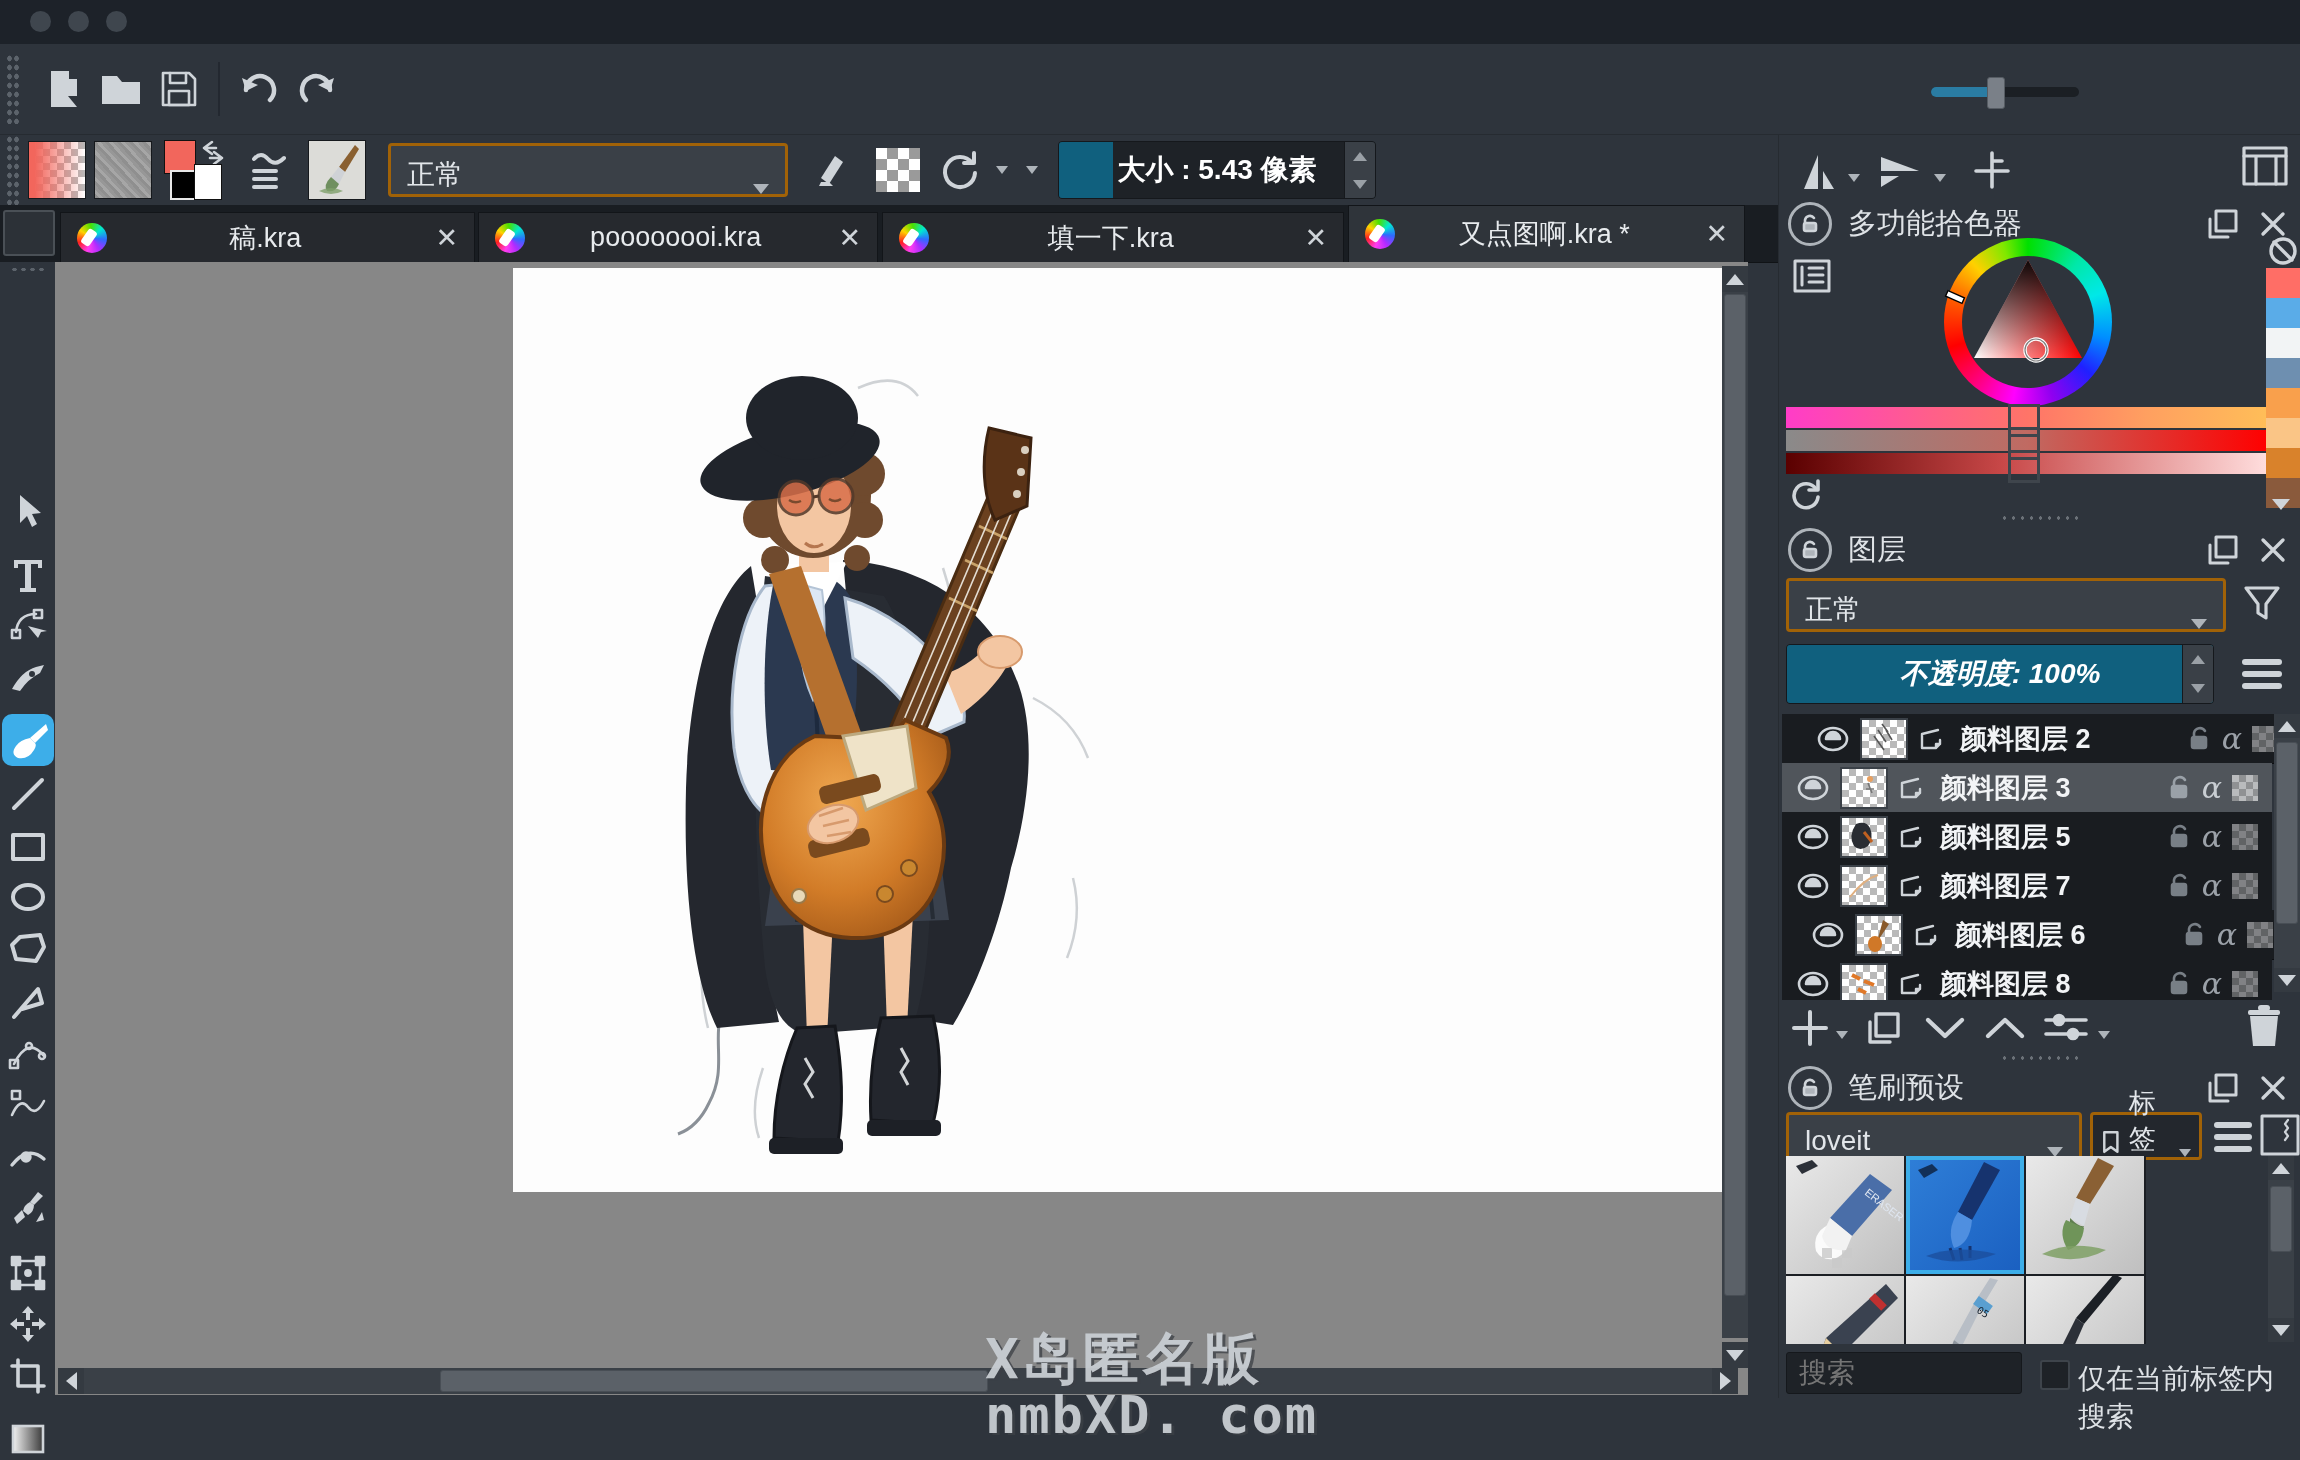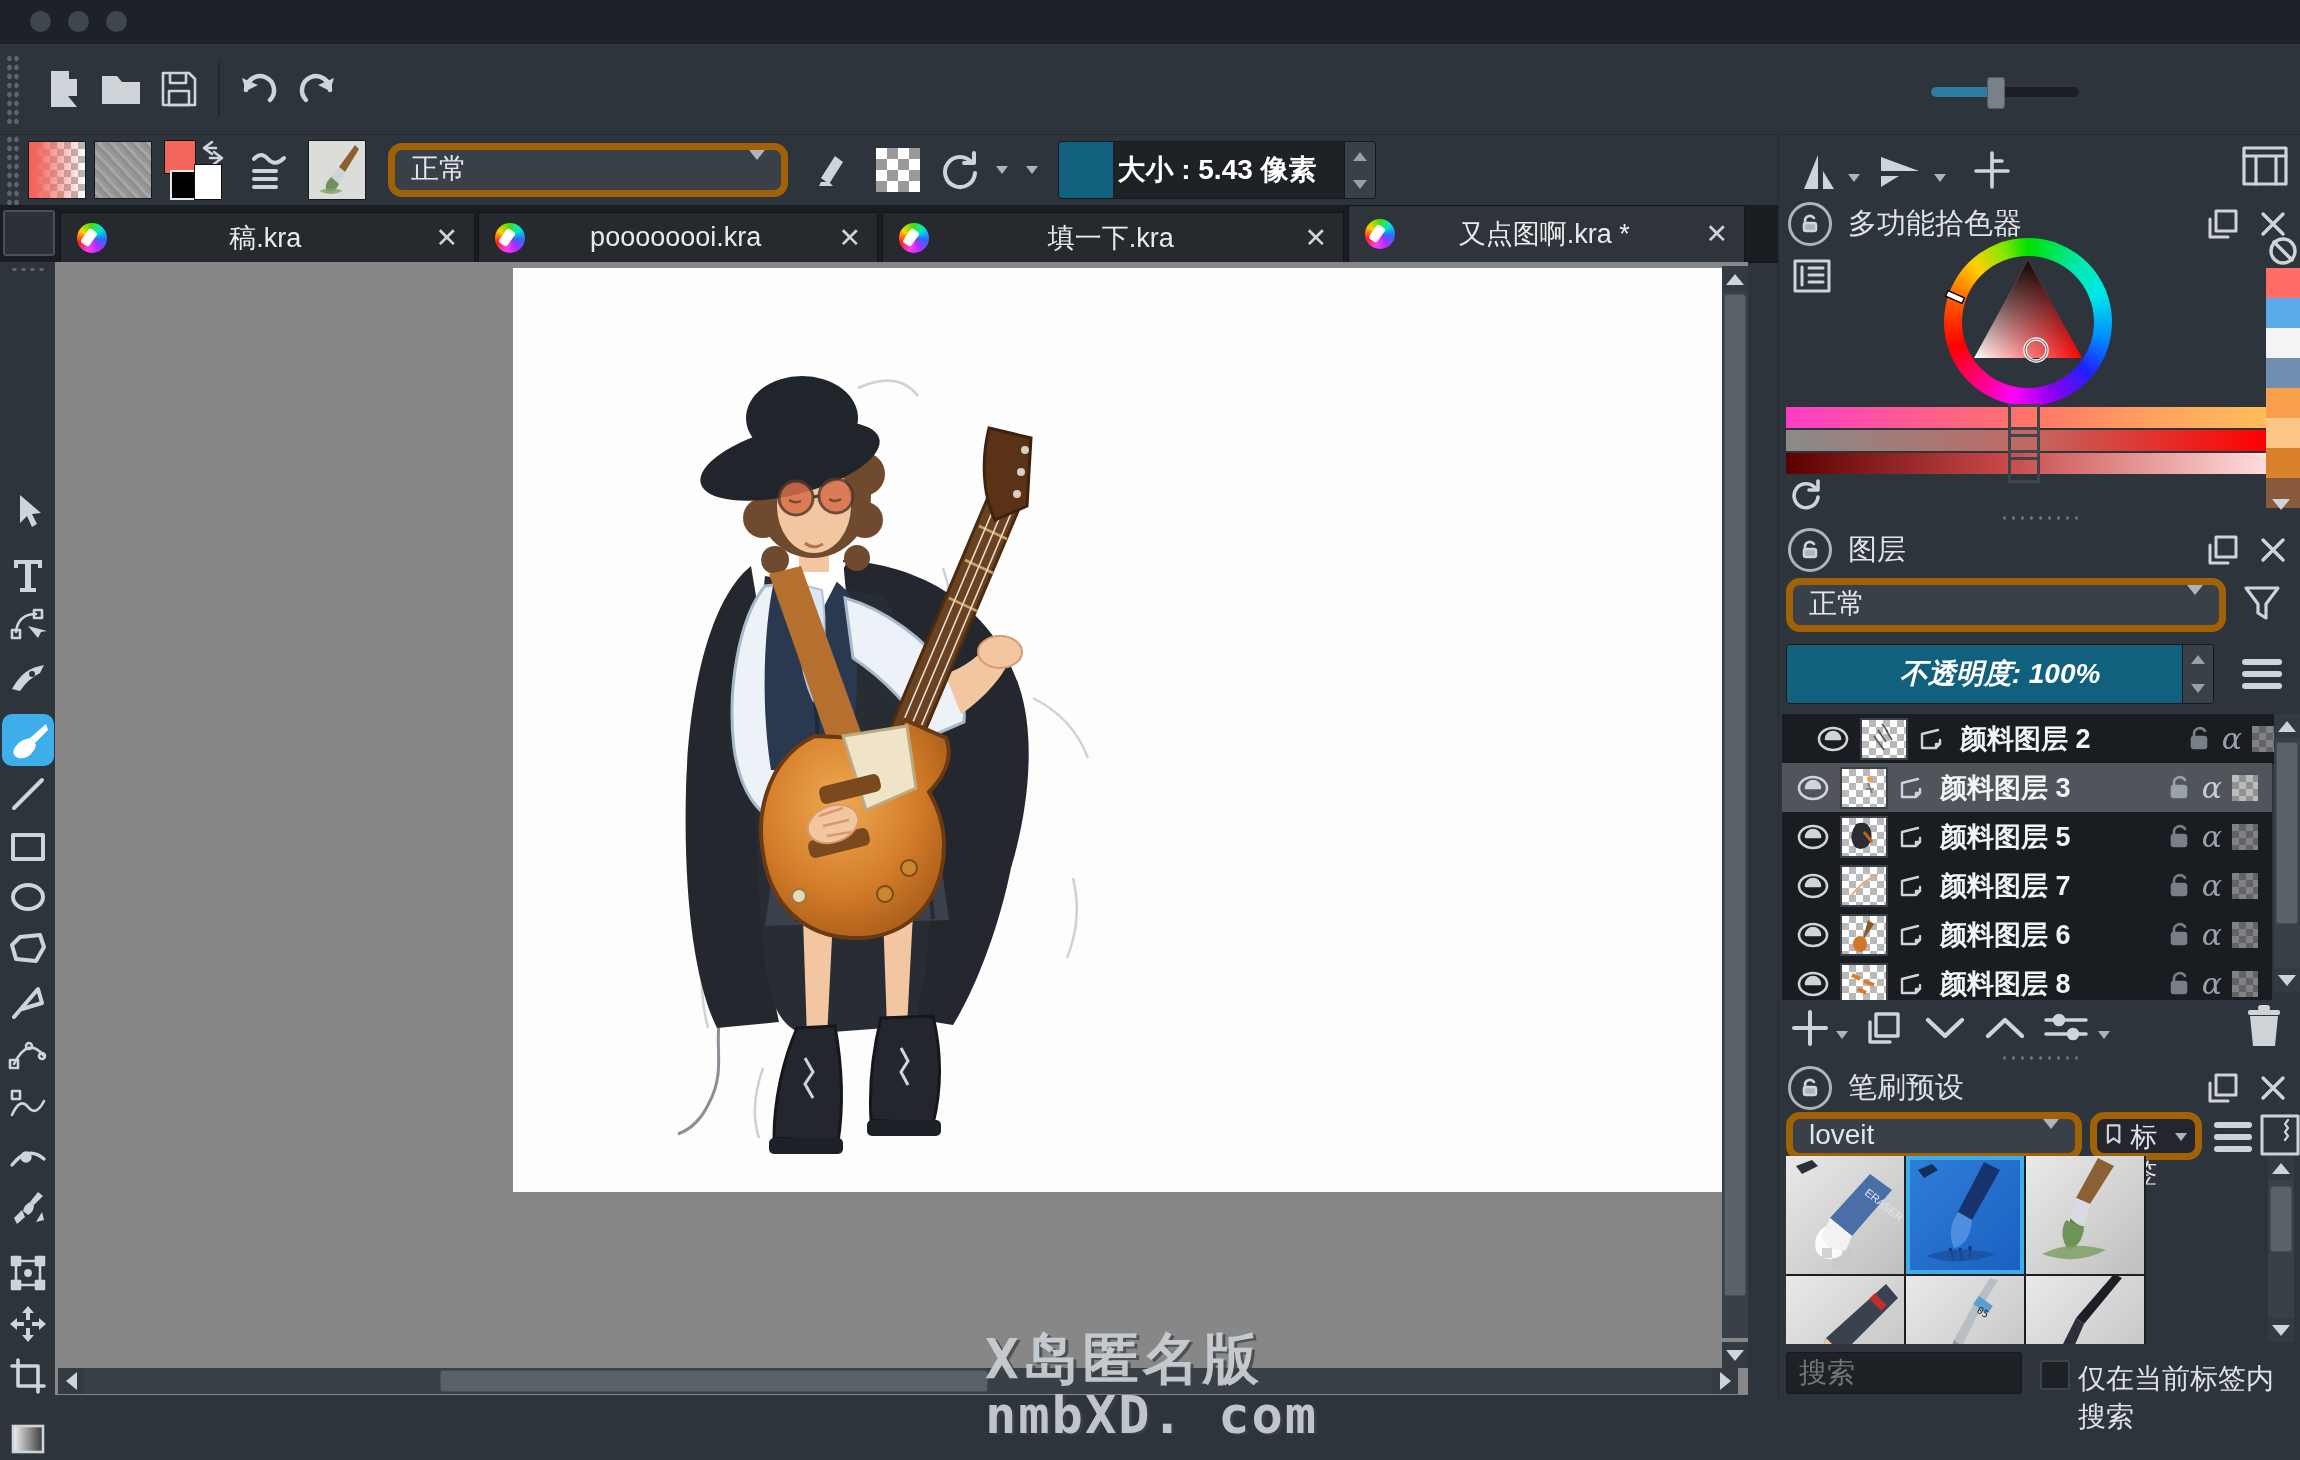--- a/index.html
+++ b/index.html
@@ -12,21 +12,21 @@
   .tl{width:21px;height:21px;border-radius:50%;background:#3f464e;display:inline-block;margin-right:17px;}
   #tb1{left:0;top:44px;width:2300px;height:90px;background:#2e343c;border-bottom:1px solid #262b31;}
   #tb2{left:0;top:135px;width:2300px;height:70px;background:#2e343c;}
   .grip-v{width:14px;height:70px;background-image:radial-gradient(#5c636b 2px,transparent 2.5px);background-size:7px 9px;}
   .tbtn{display:flex;align-items:center;justify-content:center;width:58px;height:58px;border-radius:6px;}
   .sep{width:2px;height:54px;background:#232830;margin:0 10px;}
   svg.ic{stroke:#cfd4d9;fill:none;stroke-width:2.6;stroke-linecap:round;stroke-linejoin:round;}
   svg.icf{fill:#cfd4d9;stroke:none;}
   .caret{width:0;height:0;border-left:8px solid transparent;border-right:8px solid transparent;border-top:10px solid #aeb4ba;}
   .caret.sm{border-left-width:6px;border-right-width:6px;border-top-width:8px;}
-  .dd{background:#3a4047;border:7px solid #a16207;border-radius:14px;display:flex;align-items:flex-start;
+  .dd{background:#3a4047;border:3px solid #a16207;border-radius:4px;display:flex;align-items:flex-end;
       padding:0 16px;color:#e2e6ea;font-size:28px;height:54px;box-sizing:border-box;}
   .dd .lbl{flex:1;}
   .slider{position:relative;background:#1e2227;border:1px solid #15181c;border-radius:4px;height:56px;
           display:flex;align-items:center;justify-content:center;font-size:28px;font-weight:bold;color:#fff;overflow:hidden;}
   .slider .fill{position:absolute;left:0;top:0;bottom:0;background:#10607e;}
   .slider .txt{position:relative;z-index:2;}
   .spin{position:absolute;right:0;top:0;bottom:0;width:30px;background:#3a4047;border-left:1px solid #16191d;
         display:flex;flex-direction:column;align-items:center;justify-content:space-around;z-index:3;}
   .spin .up{width:0;height:0;border-left:7px solid transparent;border-right:7px solid transparent;border-bottom:9px solid #9aa0a6;}
   .spin .dn{width:0;height:0;border-left:7px solid transparent;border-right:7px solid transparent;border-top:9px solid #9aa0a6;}
@@ -681,21 +681,21 @@
           <path d="M4 8 v14 h14 l4 -4 v-4 M4 8 L20 4 M18 22 v-4 h4"></path>
         </svg>
       <span class="lname">颜料图层 7</span>
       <svg class="ic" width="26" height="28" viewBox="0 0 26 28" style="stroke:#787f86;">
           <path d="M8 12 v-4 a6 6 0 0 1 11 -2"></path>
           <rect x="6" y="12" width="14" height="11" rx="2" fill="#787f86"></rect>
         </svg>
       <span class="alpha" style="margin:0 10px;">α</span>
       <div class="checker" style="width:26px;height:26px;opacity:.45;margin-right:14px;"></div>
     </div>
-    <div class="lrow" style="left:0;top:196px;">
+    <div class="lrow" style="left:0;top:196px;padding-left:15px;">
       <svg class="ic" width="34" height="26" viewBox="0 0 34 26" style="margin-left:14px;">
           <ellipse cx="17" cy="13" rx="14" ry="11"></ellipse>
           <path d="M10 13 a7 7 0 0 1 14 0 z" fill="#cfd4d9"></path>
         </svg>
       <div class="thumb checker"><svg width="44" height="38" viewBox="0 0 44 38">
             <path d="M26 4 L32 8 L20 26 Z" fill="#8a5a2a"></path>
             <ellipse cx="18" cy="28" rx="7" ry="8" fill="#d07828"></ellipse>
           </svg></div>
       <svg class="ic" width="26" height="26" viewBox="0 0 26 26" style="margin-left:10px;stroke-width:2.4;">
           <path d="M4 8 v14 h14 l4 -4 v-4 M4 8 L20 4 M18 22 v-4 h4"></path>

